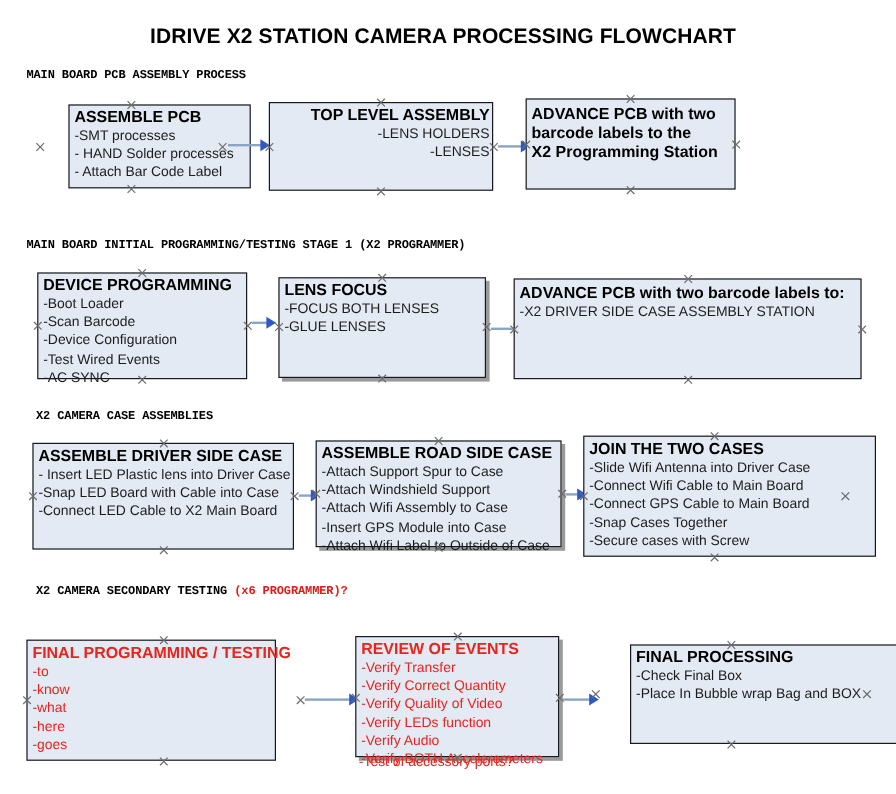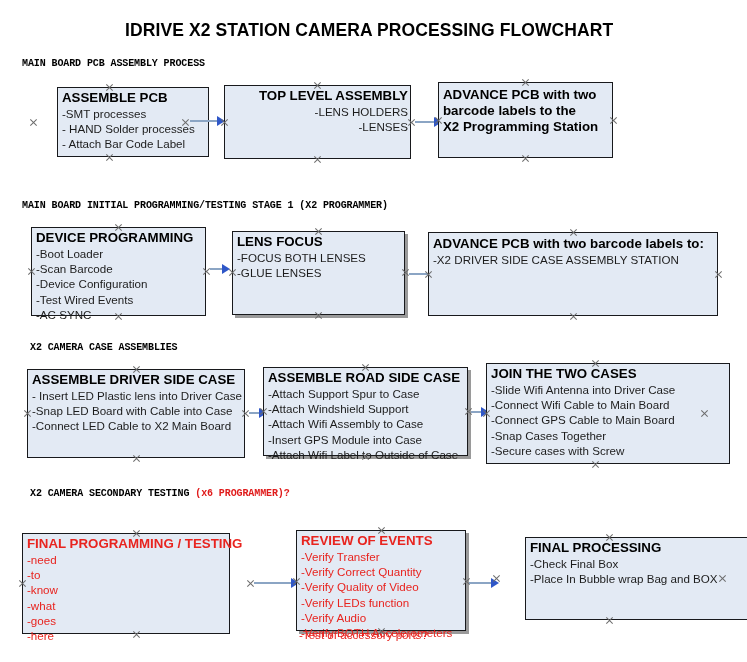--- a/index.html
+++ b/index.html
@@ -277,26 +277,25 @@
   <div class="handle" style="left:486px; top:413px;"></div>
   <div class="handle" style="left:704px; top:413px;"></div>
 
   <div class="section-title" style="left:30px; top:488px;">
     <span>X2 CAMERA SECONDARY TESTING </span><span class="accent">(x6 PROGRAMMER)?</span>
   </div>
 
   <div class="pbox" style="left:22px; top:533px; width:208px; height:101px;">
     <div class="pbox-inner">
       <div class="pbox-title red">FINAL PROGRAMMING / TESTING</div>
-      <div class="pbox-line red">-need</div>
       <div class="pbox-line red">-to</div>
       <div class="pbox-line red">-know</div>
       <div class="pbox-line red">-what</div>
+      <div class="pbox-line red">-here</div>
       <div class="pbox-line red">-goes</div>
-      <div class="pbox-line red">-here</div>
     </div>
   </div>
   <div class="handle" style="left:136px; top:533px;"></div>
   <div class="handle" style="left:136px; top:634px;"></div>
   <div class="handle" style="left:22px;  top:583px;"></div>
   <div class="handle" style="left:250px; top:583px;"></div>
 
   <div class="conn" style="left:254px; top:582px; width:43px;"></div>
   <div class="conn-head" style="left:291px; top:578px;"></div>
 

